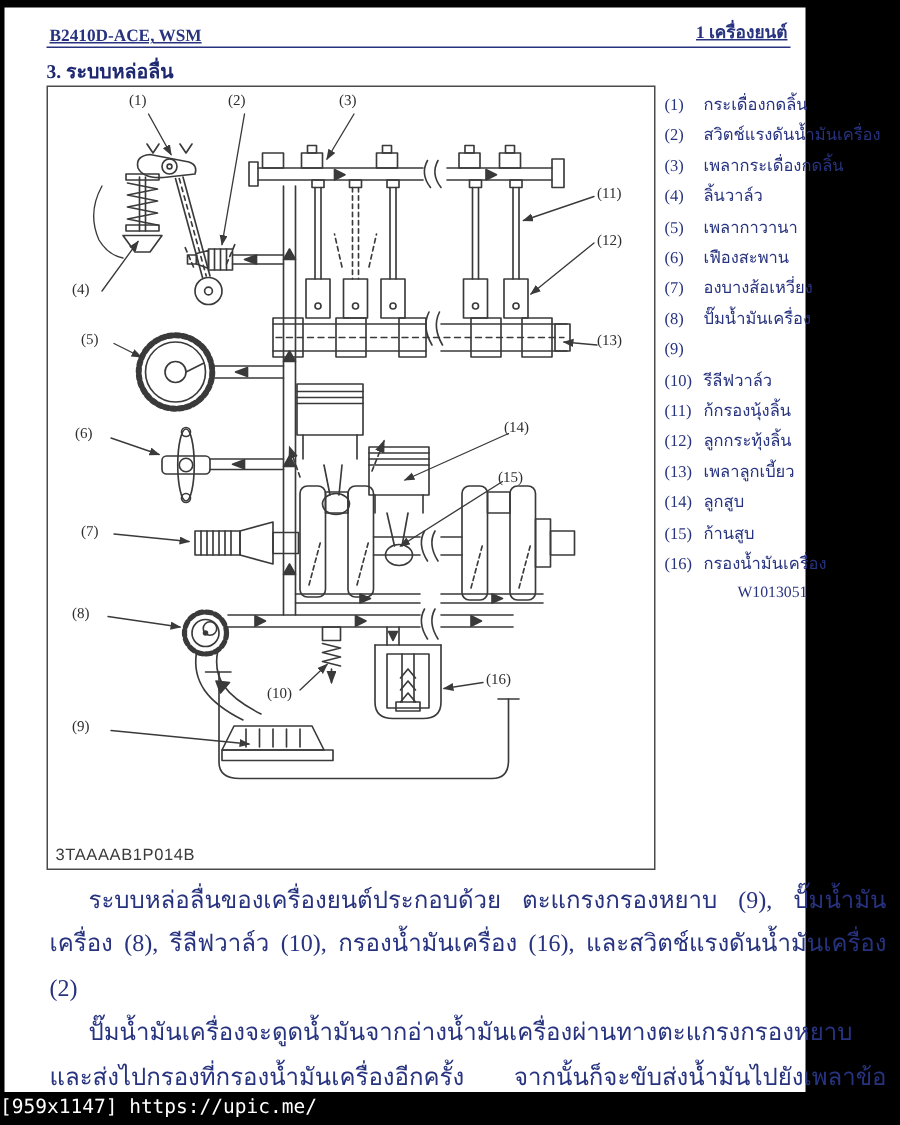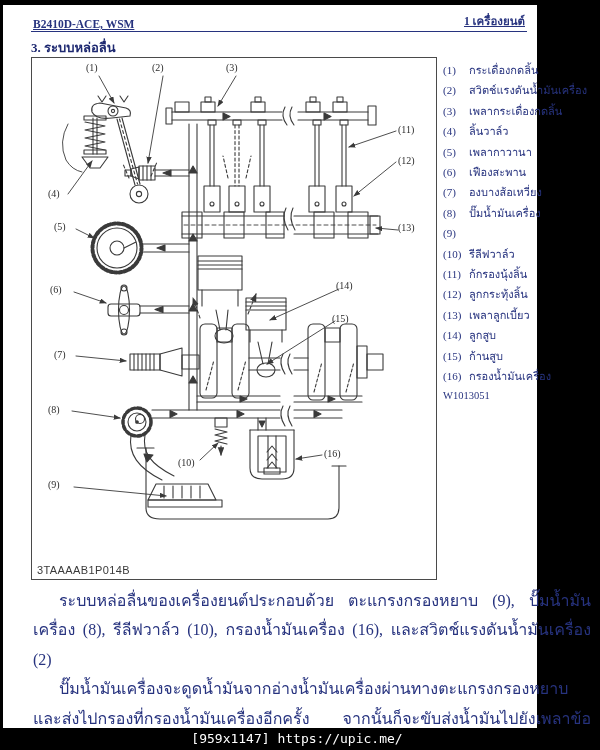--- a/index.html
+++ b/index.html
@@ -36,32 +36,32 @@
     font-family:"Liberation Serif", serif;
   }
   .parts{
     position:absolute;top:55px;left:440px;width:152px;
     color:#27337f;font-size:11px;
   }
   .part-row{display:flex;line-height:20.4px;}
   .part-num{width:26px;flex:none;}
   .part-name{white-space:nowrap;}
   .ref-code{
-    text-align:left;padding-right:8px;margin-top:3px;
+    text-align:center;padding-right:8px;margin-top:3px;
     font-size:10.5px;color:#27337f;
   }
   .body-text{
     position:absolute;top:581px;left:30px;width:558px;
     color:#27337f;font-size:16px;line-height:1.84;text-align:justify;
   }
   .body-text p{margin:0;text-indent:26px;}
   .footer-bar{
     position:absolute;left:0;bottom:0;width:600px;height:22px;background:#000;
     color:#fff;font-family:"DejaVu Sans Mono", monospace;font-size:13px;
-    line-height:22px;text-align:center;padding-right:6px;box-sizing:border-box;
+    line-height:22px;text-align:left;padding-right:6px;box-sizing:border-box;
   }
 </style>
 </head>
 <body>
 
 <div class="page">
 
   <div class="header">
     <span class="doc-code">B2410D-ACE, WSM</span>
     <span class="chapter">1 เครื่องยนต์</span>

